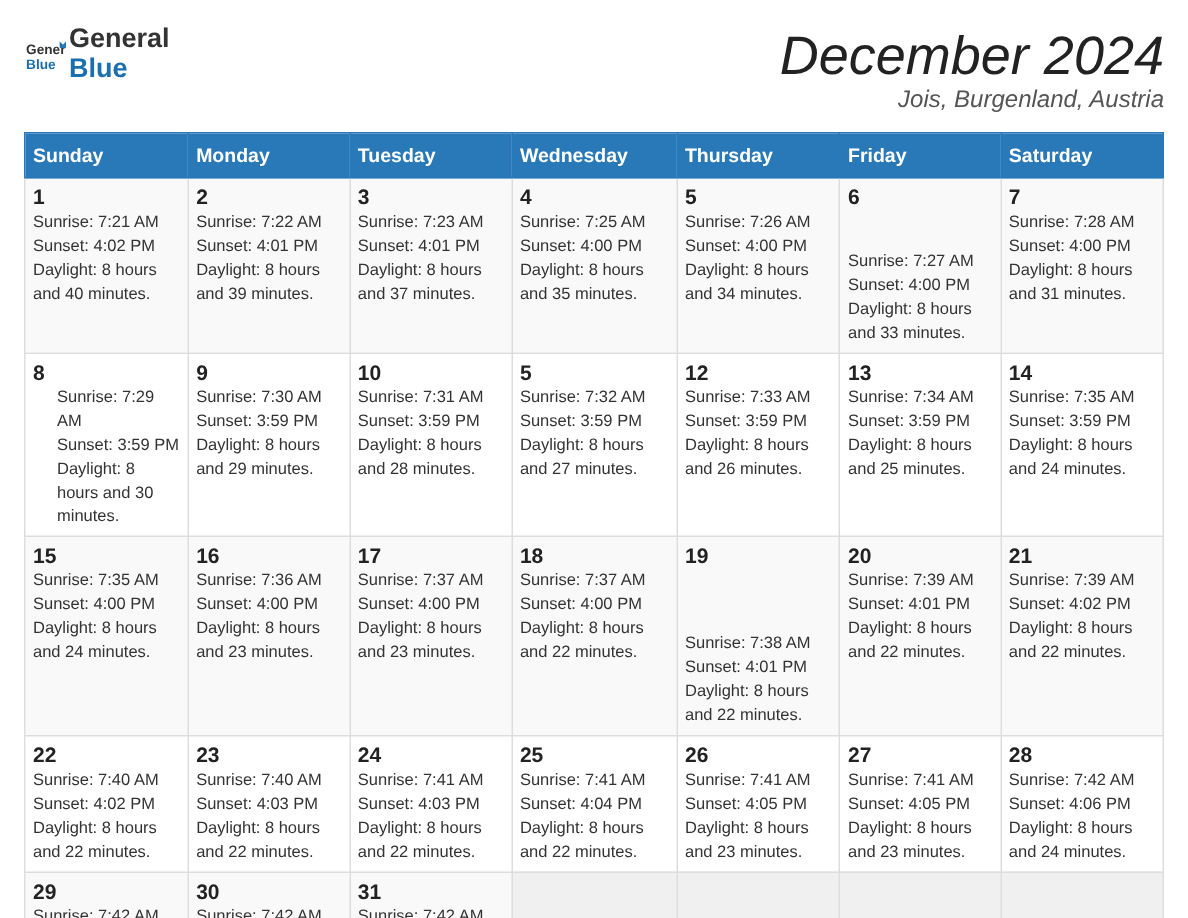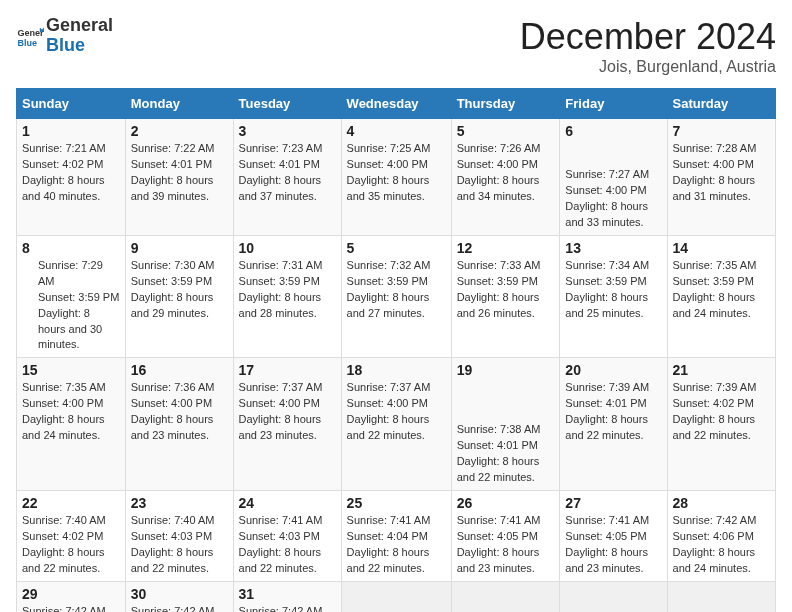--- a/index.html
+++ b/index.html
@@ -25,21 +25,21 @@
       flex-direction: column;
       line-height: 1.1;
     }
     .logo-general { font-size: 18px; font-weight: bold; color: #333; }
     .logo-blue { font-size: 18px; font-weight: bold; color: #1a6faf; }
     .logo-icon {
       width: 28px;
       height: 28px;
       margin-right: 2px;
     }
-    .title-block { text-align: right; }
+    .title-block { text-align: right; font-style: italic; }
     .month-title { font-size: 36px; font-weight: normal; color: #222; }
     .location { font-size: 16px; color: #555; }
 
     .calendar {
       width: 100%;
       border-collapse: collapse;
       font-size: 11px;
     }
     .calendar thead th {
       background: #2979b8;

